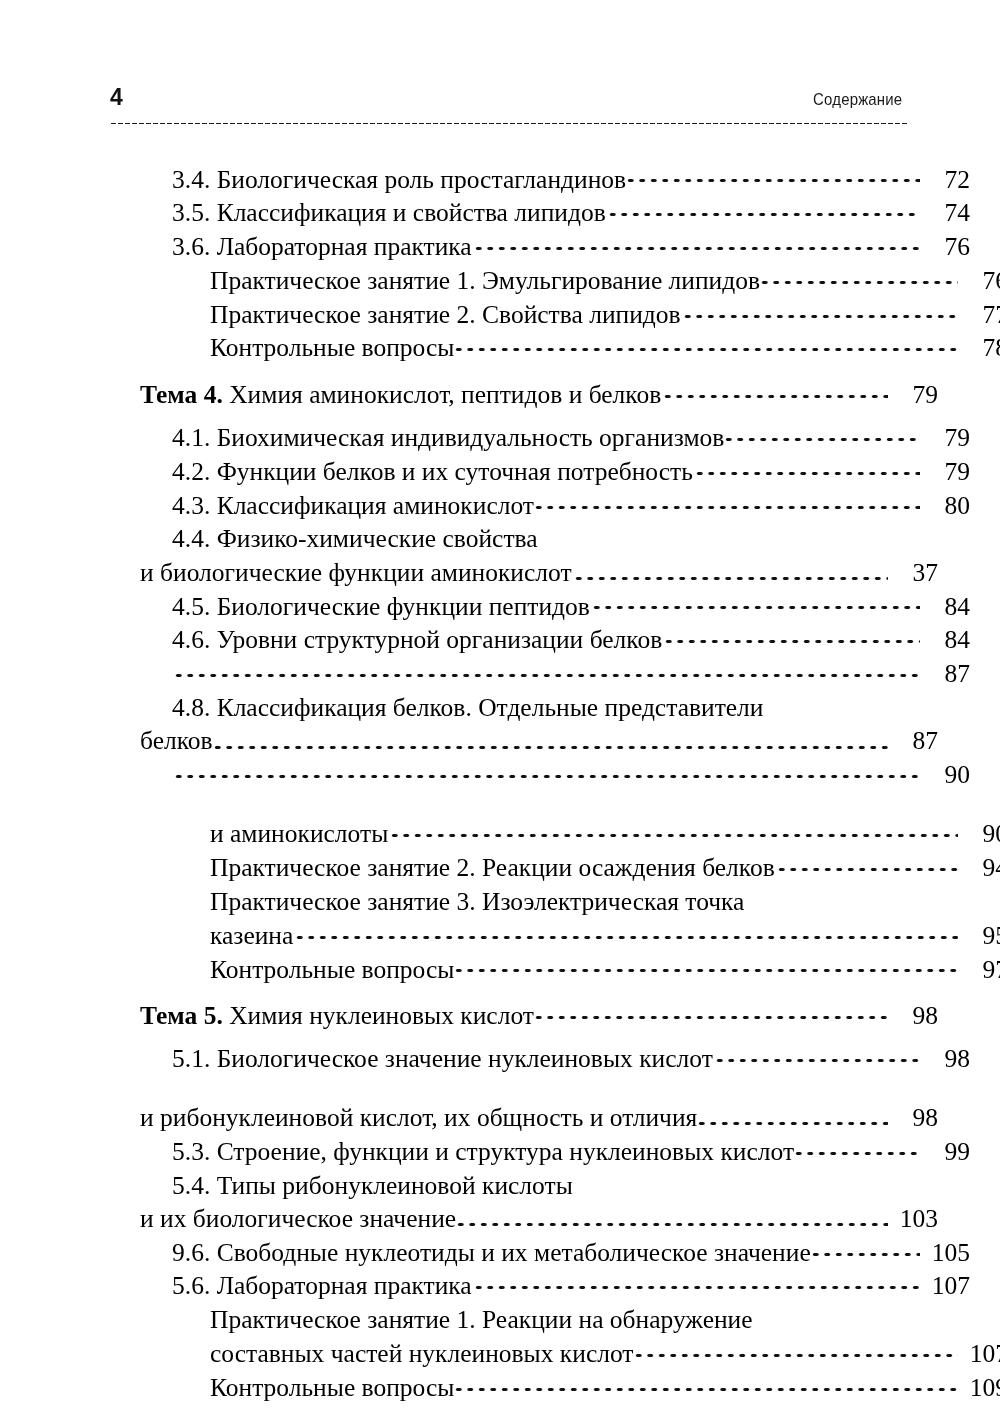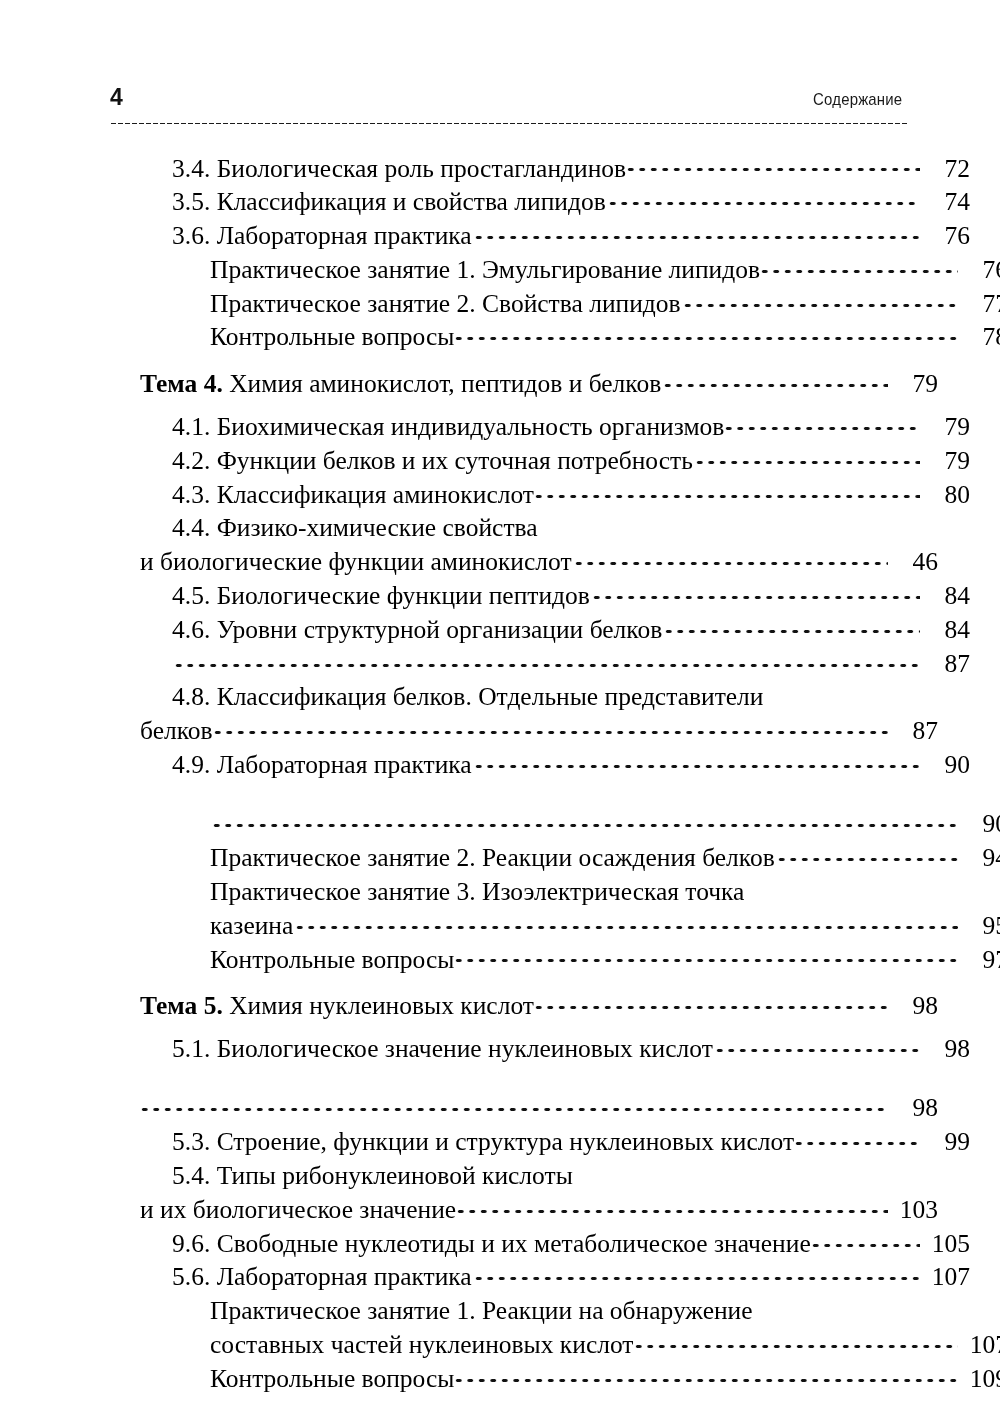--- a/index.html
+++ b/index.html
@@ -57,21 +57,21 @@
     background-image: radial-gradient(#1b1b1b 44%, rgba(0,0,0,0) 46%);
     background-size: 7px 3px;
     background-repeat: repeat-x;
     background-position: 0 center;
   }
 
   
   .toc {
     position: absolute;
     left: 110px;
-    top: 151px;
+    top: 162px;
     width: 798px;
   }
 
   .entry {
     display: flex;
     align-items: baseline;
     width: 100%;
     font-size: 25.5px;
     line-height: 33.3px;
     white-space: nowrap;
@@ -108,21 +108,21 @@
     flex: 0 0 auto;
     text-align: right;
     min-width: 44px;
     padding-left: 5px;
   }
 
   
   .lvl-theme  { padding-left: 30px; }
   .lvl-sec    { padding-left: 62px; }
   .lvl-sub    { padding-left: 100px; }
-  .lvl-secw   { padding-left: 30px; }  
+  .lvl-secw   { padding-left: 30px; align-items: center; }  
   .lvl-subw   { padding-left: 100px; } 
 
   
   .entry.nolead .leader::before { background: none; }
   .entry.nolead .pageno { visibility: hidden; }
 
   .theme-num { font-weight: bold; }
 
   .gap-before { margin-top: 13px; }
   .gap-after  { margin-top: 9px; }
@@ -192,21 +192,21 @@
         <span class="pageno">80</span>
       </div>
       <div class="entry lvl-sec nolead">
         <span class="label">4.4. Физико-химические свойства</span>
         <span class="leader"></span>
         <span class="pageno"></span>
       </div>
       <div class="entry lvl-secw">
         <span class="label">и биологические функции аминокислот</span>
         <span class="leader"></span>
-        <span class="pageno">46</span>
+        <span class="pageno">37</span>
       </div>
       <div class="entry lvl-sec">
         <span class="label">4.5. Биологические функции пептидов</span>
         <span class="leader"></span>
         <span class="pageno">84</span>
       </div>
       <div class="entry lvl-sec">
         <span class="label">4.6. Уровни структурной организации белков</span>
         <span class="leader"></span>
         <span class="pageno">84</span>
@@ -219,29 +219,29 @@
         <span class="label">4.8. Классификация белков. Отдельные представители</span>
         <span class="leader"></span>
         <span class="pageno"></span>
       </div>
       <div class="entry lvl-secw tight">
         <span class="label">белков</span>
         <span class="leader"></span>
         <span class="pageno">87</span>
       </div>
       <div class="entry lvl-sec">
-        <span class="label">4.9. Лабораторная практика</span>
         <span class="leader"></span>
         <span class="pageno">90</span>
       </div>
       <div class="entry lvl-sub nolead">
         <span class="leader"></span>
         <span class="pageno"></span>
       </div>
       <div class="entry lvl-subw">
+        <span class="label">и аминокислоты</span>
         <span class="leader"></span>
         <span class="pageno">90</span>
       </div>
       <div class="entry lvl-sub">
         <span class="label">Практическое занятие 2. Реакции осаждения белков</span>
         <span class="leader"></span>
         <span class="pageno">94</span>
       </div>
       <div class="entry lvl-sub nolead">
         <span class="label">Практическое занятие 3. Изоэлектрическая точка</span>
@@ -266,20 +266,21 @@
       <div class="entry lvl-sec gap-after">
         <span class="label">5.1. Биологическое значение нуклеиновых кислот</span>
         <span class="leader"></span>
         <span class="pageno">98</span>
       </div>
       <div class="entry lvl-sec nolead">
         <span class="leader"></span>
         <span class="pageno"></span>
       </div>
       <div class="entry lvl-secw tight">
+        <span class="label">и рибонуклеиновой кислот, их общность и отличия</span>
         <span class="leader"></span>
         <span class="pageno">98</span>
       </div>
       <div class="entry lvl-sec tight">
         <span class="label">5.3. Строение, функции и структура нуклеиновых кислот</span>
         <span class="leader"></span>
         <span class="pageno">99</span>
       </div>
       <div class="entry lvl-sec nolead">
         <span class="label">5.4. Типы рибонуклеиновой кислоты</span>

